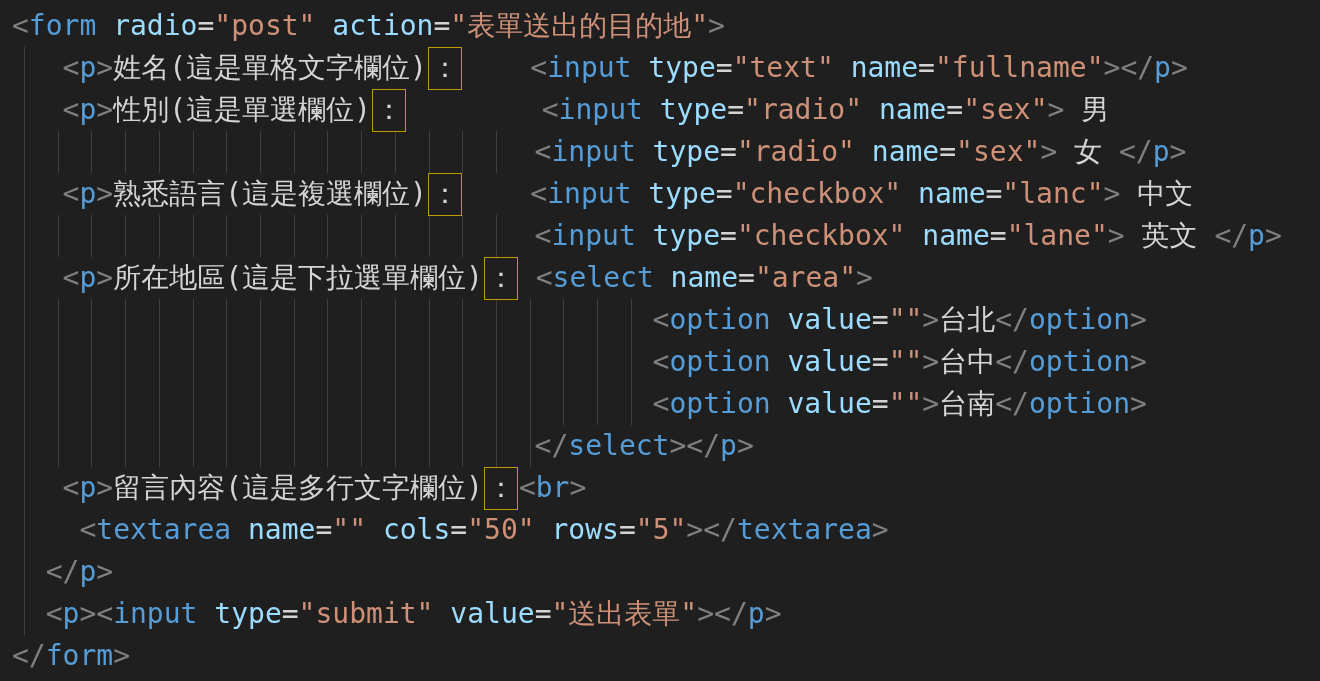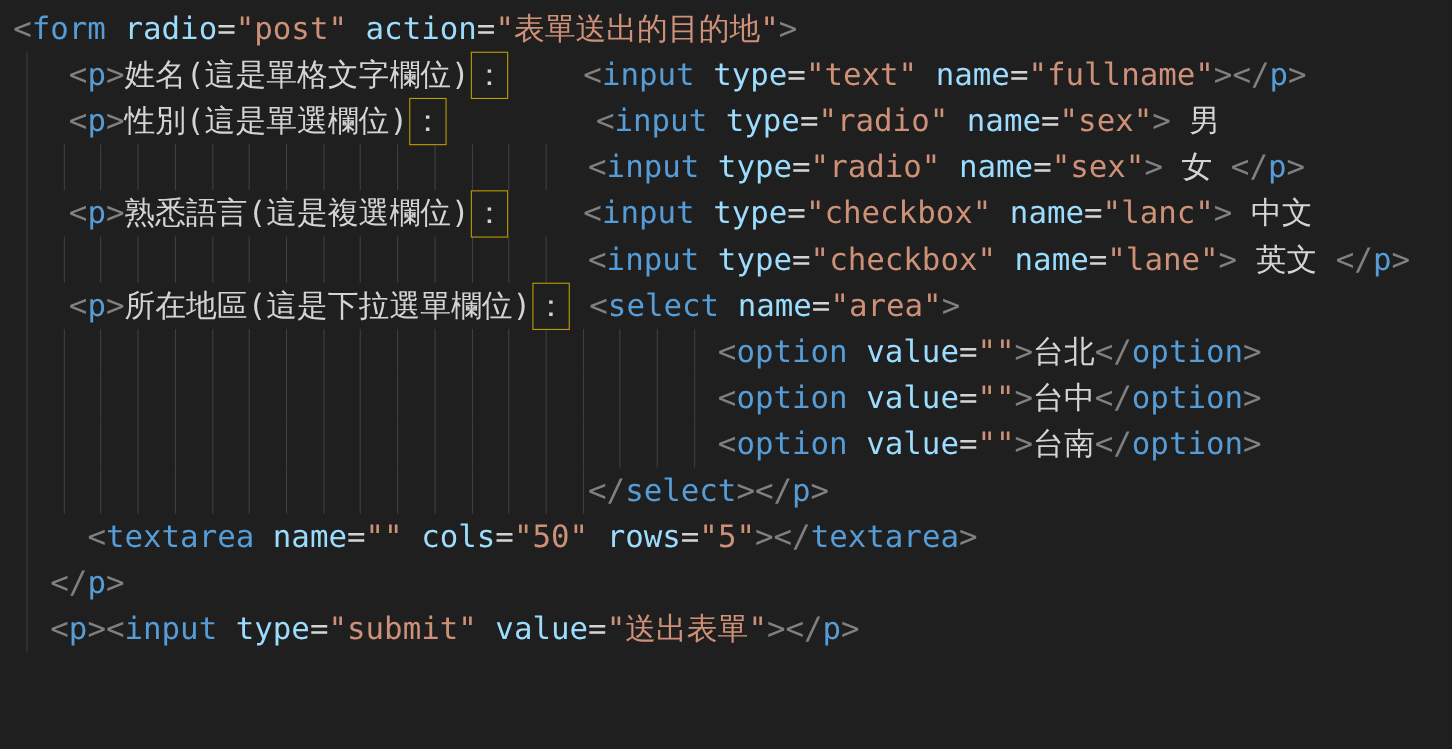--- a/index.html
+++ b/index.html
@@ -59,17 +59,19 @@
       <div class="line"><span class="guide" style="left: 24px;"></span><span class="code"><span class="tk-ind">   </span><span class="tk-pn">&lt;</span><span class="tk-tag">p</span><span class="tk-pn">&gt;</span><span class="tk-tx">姓名(這是單格文字欄位)</span><span class="tk-un">：</span><span class="tk-tx">    </span><span class="tk-pn">&lt;</span><span class="tk-tag">input</span><span class="tk-tx"> </span><span class="tk-at">type</span><span class="tk-eq">=</span><span class="tk-st">"text"</span><span class="tk-tx"> </span><span class="tk-at">name</span><span class="tk-eq">=</span><span class="tk-st">"fullname"</span><span class="tk-pn">&gt;</span><span class="tk-pn">&lt;/</span><span class="tk-tag">p</span><span class="tk-pn">&gt;</span></span></div>
       <div class="line"><span class="guide" style="left: 24px;"></span><span class="code"><span class="tk-ind">   </span><span class="tk-pn">&lt;</span><span class="tk-tag">p</span><span class="tk-pn">&gt;</span><span class="tk-tx">性別(這是單選欄位)</span><span class="tk-un">：</span><span class="tk-tx">        </span><span class="tk-pn">&lt;</span><span class="tk-tag">input</span><span class="tk-tx"> </span><span class="tk-at">type</span><span class="tk-eq">=</span><span class="tk-st">"radio"</span><span class="tk-tx"> </span><span class="tk-at">name</span><span class="tk-eq">=</span><span class="tk-st">"sex"</span><span class="tk-pn">&gt;</span><span class="tk-tx"> 男</span></span></div>
       <div class="line"><span class="guide" style="left: 24px;"></span><span class="guide" style="left: 57.71px;"></span><span class="guide" style="left: 91.42px;"></span><span class="guide" style="left: 125.13px;"></span><span class="guide" style="left: 158.84px;"></span><span class="guide" style="left: 192.55px;"></span><span class="guide" style="left: 226.26px;"></span><span class="guide" style="left: 259.97px;"></span><span class="guide" style="left: 293.68px;"></span><span class="guide" style="left: 327.39px;"></span><span class="guide" style="left: 361.1px;"></span><span class="guide" style="left: 394.81px;"></span><span class="guide" style="left: 428.52px;"></span><span class="guide" style="left: 462.23px;"></span><span class="guide" style="left: 495.94px;"></span><span class="code"><span class="tk-ind">                               </span><span class="tk-pn">&lt;</span><span class="tk-tag">input</span><span class="tk-tx"> </span><span class="tk-at">type</span><span class="tk-eq">=</span><span class="tk-st">"radio"</span><span class="tk-tx"> </span><span class="tk-at">name</span><span class="tk-eq">=</span><span class="tk-st">"sex"</span><span class="tk-pn">&gt;</span><span class="tk-tx"> 女 </span><span class="tk-pn">&lt;/</span><span class="tk-tag">p</span><span class="tk-pn">&gt;</span></span></div>
       <div class="line"><span class="guide" style="left: 24px;"></span><span class="code"><span class="tk-ind">   </span><span class="tk-pn">&lt;</span><span class="tk-tag">p</span><span class="tk-pn">&gt;</span><span class="tk-tx">熟悉語言(這是複選欄位)</span><span class="tk-un">：</span><span class="tk-tx">    </span><span class="tk-pn">&lt;</span><span class="tk-tag">input</span><span class="tk-tx"> </span><span class="tk-at">type</span><span class="tk-eq">=</span><span class="tk-st">"checkbox"</span><span class="tk-tx"> </span><span class="tk-at">name</span><span class="tk-eq">=</span><span class="tk-st">"lanc"</span><span class="tk-pn">&gt;</span><span class="tk-tx"> 中文</span></span></div>
       <div class="line"><span class="guide" style="left: 24px;"></span><span class="guide" style="left: 57.71px;"></span><span class="guide" style="left: 91.42px;"></span><span class="guide" style="left: 125.13px;"></span><span class="guide" style="left: 158.84px;"></span><span class="guide" style="left: 192.55px;"></span><span class="guide" style="left: 226.26px;"></span><span class="guide" style="left: 259.97px;"></span><span class="guide" style="left: 293.68px;"></span><span class="guide" style="left: 327.39px;"></span><span class="guide" style="left: 361.1px;"></span><span class="guide" style="left: 394.81px;"></span><span class="guide" style="left: 428.52px;"></span><span class="guide" style="left: 462.23px;"></span><span class="guide" style="left: 495.94px;"></span><span class="code"><span class="tk-ind">                               </span><span class="tk-pn">&lt;</span><span class="tk-tag">input</span><span class="tk-tx"> </span><span class="tk-at">type</span><span class="tk-eq">=</span><span class="tk-st">"checkbox"</span><span class="tk-tx"> </span><span class="tk-at">name</span><span class="tk-eq">=</span><span class="tk-st">"lane"</span><span class="tk-pn">&gt;</span><span class="tk-tx"> 英文 </span><span class="tk-pn">&lt;/</span><span class="tk-tag">p</span><span class="tk-pn">&gt;</span></span></div>
       <div class="line"><span class="guide" style="left: 24px;"></span><span class="code"><span class="tk-ind">   </span><span class="tk-pn">&lt;</span><span class="tk-tag">p</span><span class="tk-pn">&gt;</span><span class="tk-tx">所在地區(這是下拉選單欄位)</span><span class="tk-un">：</span><span class="tk-tx"> </span><span class="tk-pn">&lt;</span><span class="tk-tag">select</span><span class="tk-tx"> </span><span class="tk-at">name</span><span class="tk-eq">=</span><span class="tk-st">"area"</span><span class="tk-pn">&gt;</span></span></div>
       <div class="line"><span class="guide" style="left: 24px;"></span><span class="guide" style="left: 57.71px;"></span><span class="guide" style="left: 91.42px;"></span><span class="guide" style="left: 125.13px;"></span><span class="guide" style="left: 158.84px;"></span><span class="guide" style="left: 192.55px;"></span><span class="guide" style="left: 226.26px;"></span><span class="guide" style="left: 259.97px;"></span><span class="guide" style="left: 293.68px;"></span><span class="guide" style="left: 327.39px;"></span><span class="guide" style="left: 361.1px;"></span><span class="guide" style="left: 394.81px;"></span><span class="guide" style="left: 428.52px;"></span><span class="guide" style="left: 462.23px;"></span><span class="guide" style="left: 495.94px;"></span><span class="guide" style="left: 529.65px;"></span><span class="guide" style="left: 563.36px;"></span><span class="guide" style="left: 597.07px;"></span><span class="guide" style="left: 630.78px;"></span><span class="code"><span class="tk-ind">                                      </span><span class="tk-pn">&lt;</span><span class="tk-tag">option</span><span class="tk-tx"> </span><span class="tk-at">value</span><span class="tk-eq">=</span><span class="tk-st">""</span><span class="tk-pn">&gt;</span><span class="tk-tx">台北</span><span class="tk-pn">&lt;/</span><span class="tk-tag">option</span><span class="tk-pn">&gt;</span></span></div>
       <div class="line"><span class="guide" style="left: 24px;"></span><span class="guide" style="left: 57.71px;"></span><span class="guide" style="left: 91.42px;"></span><span class="guide" style="left: 125.13px;"></span><span class="guide" style="left: 158.84px;"></span><span class="guide" style="left: 192.55px;"></span><span class="guide" style="left: 226.26px;"></span><span class="guide" style="left: 259.97px;"></span><span class="guide" style="left: 293.68px;"></span><span class="guide" style="left: 327.39px;"></span><span class="guide" style="left: 361.1px;"></span><span class="guide" style="left: 394.81px;"></span><span class="guide" style="left: 428.52px;"></span><span class="guide" style="left: 462.23px;"></span><span class="guide" style="left: 495.94px;"></span><span class="guide" style="left: 529.65px;"></span><span class="guide" style="left: 563.36px;"></span><span class="guide" style="left: 597.07px;"></span><span class="guide" style="left: 630.78px;"></span><span class="code"><span class="tk-ind">                                      </span><span class="tk-pn">&lt;</span><span class="tk-tag">option</span><span class="tk-tx"> </span><span class="tk-at">value</span><span class="tk-eq">=</span><span class="tk-st">""</span><span class="tk-pn">&gt;</span><span class="tk-tx">台中</span><span class="tk-pn">&lt;/</span><span class="tk-tag">option</span><span class="tk-pn">&gt;</span></span></div>
       <div class="line"><span class="guide" style="left: 24px;"></span><span class="guide" style="left: 57.71px;"></span><span class="guide" style="left: 91.42px;"></span><span class="guide" style="left: 125.13px;"></span><span class="guide" style="left: 158.84px;"></span><span class="guide" style="left: 192.55px;"></span><span class="guide" style="left: 226.26px;"></span><span class="guide" style="left: 259.97px;"></span><span class="guide" style="left: 293.68px;"></span><span class="guide" style="left: 327.39px;"></span><span class="guide" style="left: 361.1px;"></span><span class="guide" style="left: 394.81px;"></span><span class="guide" style="left: 428.52px;"></span><span class="guide" style="left: 462.23px;"></span><span class="guide" style="left: 495.94px;"></span><span class="guide" style="left: 529.65px;"></span><span class="guide" style="left: 563.36px;"></span><span class="guide" style="left: 597.07px;"></span><span class="guide" style="left: 630.78px;"></span><span class="code"><span class="tk-ind">                                      </span><span class="tk-pn">&lt;</span><span class="tk-tag">option</span><span class="tk-tx"> </span><span class="tk-at">value</span><span class="tk-eq">=</span><span class="tk-st">""</span><span class="tk-pn">&gt;</span><span class="tk-tx">台南</span><span class="tk-pn">&lt;/</span><span class="tk-tag">option</span><span class="tk-pn">&gt;</span></span></div>
       <div class="line"><span class="guide" style="left: 24px;"></span><span class="guide" style="left: 57.71px;"></span><span class="guide" style="left: 91.42px;"></span><span class="guide" style="left: 125.13px;"></span><span class="guide" style="left: 158.84px;"></span><span class="guide" style="left: 192.55px;"></span><span class="guide" style="left: 226.26px;"></span><span class="guide" style="left: 259.97px;"></span><span class="guide" style="left: 293.68px;"></span><span class="guide" style="left: 327.39px;"></span><span class="guide" style="left: 361.1px;"></span><span class="guide" style="left: 394.81px;"></span><span class="guide" style="left: 428.52px;"></span><span class="guide" style="left: 462.23px;"></span><span class="guide" style="left: 495.94px;"></span><span class="guide" style="left: 529.65px;"></span><span class="code"><span class="tk-ind">                               </span><span class="tk-pn">&lt;/</span><span class="tk-tag">select</span><span class="tk-pn">&gt;</span><span class="tk-pn">&lt;/</span><span class="tk-tag">p</span><span class="tk-pn">&gt;</span></span></div>
+      <div class="line"><span class="guide" style="left: 24px;"></span><span class="code"><span class="tk-ind">   </span><span class="tk-pn">&lt;</span><span class="tk-tag">p</span><span class="tk-pn">&gt;</span><span class="tk-tx">留言內容(這是多行文字欄位)</span><span class="tk-un">：</span><span class="tk-pn">&lt;</span><span class="tk-tag">br</span><span class="tk-pn">&gt;</span></span></div>
       <div class="line"><span class="guide" style="left: 24px;"></span><span class="code"><span class="tk-ind">    </span><span class="tk-pn">&lt;</span><span class="tk-tag">textarea</span><span class="tk-tx"> </span><span class="tk-at">name</span><span class="tk-eq">=</span><span class="tk-st">""</span><span class="tk-tx"> </span><span class="tk-at">cols</span><span class="tk-eq">=</span><span class="tk-st">"50"</span><span class="tk-tx"> </span><span class="tk-at">rows</span><span class="tk-eq">=</span><span class="tk-st">"5"</span><span class="tk-pn">&gt;</span><span class="tk-pn">&lt;/</span><span class="tk-tag">textarea</span><span class="tk-pn">&gt;</span></span></div>
       <div class="line"><span class="guide" style="left: 24px;"></span><span class="code"><span class="tk-ind">  </span><span class="tk-pn">&lt;/</span><span class="tk-tag">p</span><span class="tk-pn">&gt;</span></span></div>
       <div class="line"><span class="guide" style="left: 24px;"></span><span class="code"><span class="tk-ind">  </span><span class="tk-pn">&lt;</span><span class="tk-tag">p</span><span class="tk-pn">&gt;</span><span class="tk-pn">&lt;</span><span class="tk-tag">input</span><span class="tk-tx"> </span><span class="tk-at">type</span><span class="tk-eq">=</span><span class="tk-st">"submit"</span><span class="tk-tx"> </span><span class="tk-at">value</span><span class="tk-eq">=</span><span class="tk-st">"送出表單"</span><span class="tk-pn">&gt;</span><span class="tk-pn">&lt;/</span><span class="tk-tag">p</span><span class="tk-pn">&gt;</span></span></div>
+      <div class="line"><span class="code"><span class="tk-pn">&lt;/</span><span class="tk-tag">form</span><span class="tk-pn">&gt;</span></span></div>
     </div>
 </div>
 
 </body></html>

